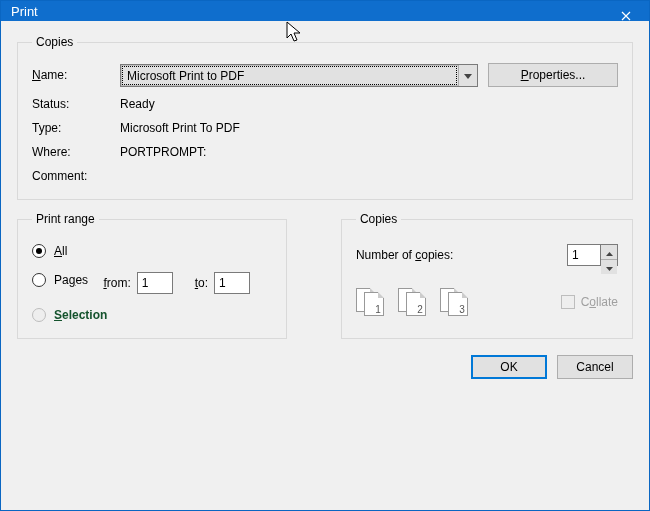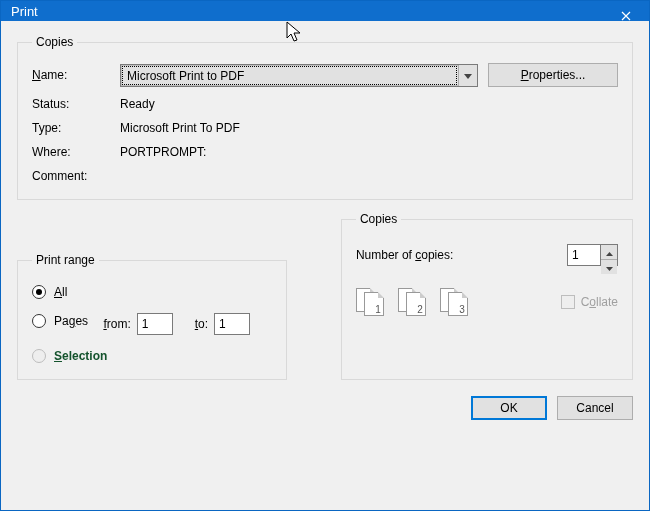--- a/index.html
+++ b/index.html
@@ -132,21 +132,21 @@
     border: 1px solid #333;
     background: #fff;
   }
   .checkbox.disabled .box { border-color: #bdbdbd; background: #eee; }
   .checkbox.disabled .cblabel { color: #a0a0a0; }
   .mid {
     display: flex;
     gap: 14px;
     margin-top: 6px;
   }
-  .printrange { flex: 1 1 48%; margin-top: 41px; }
+  .printrange { flex: 1 1 48%; }
   .copies { flex: 1 1 52%; margin-left: 40px; }
   .radiogroup { display: flex; flex-direction: column; gap: 14px; margin-top: 4px;}
   .radio {
     display: inline-flex;
     align-items: center;
     gap: 8px;
   }
   .radio .rbox {
     width: 14px; height: 14px; border: 1px solid #333; border-radius: 50%;
     background: #fff; position: relative;

